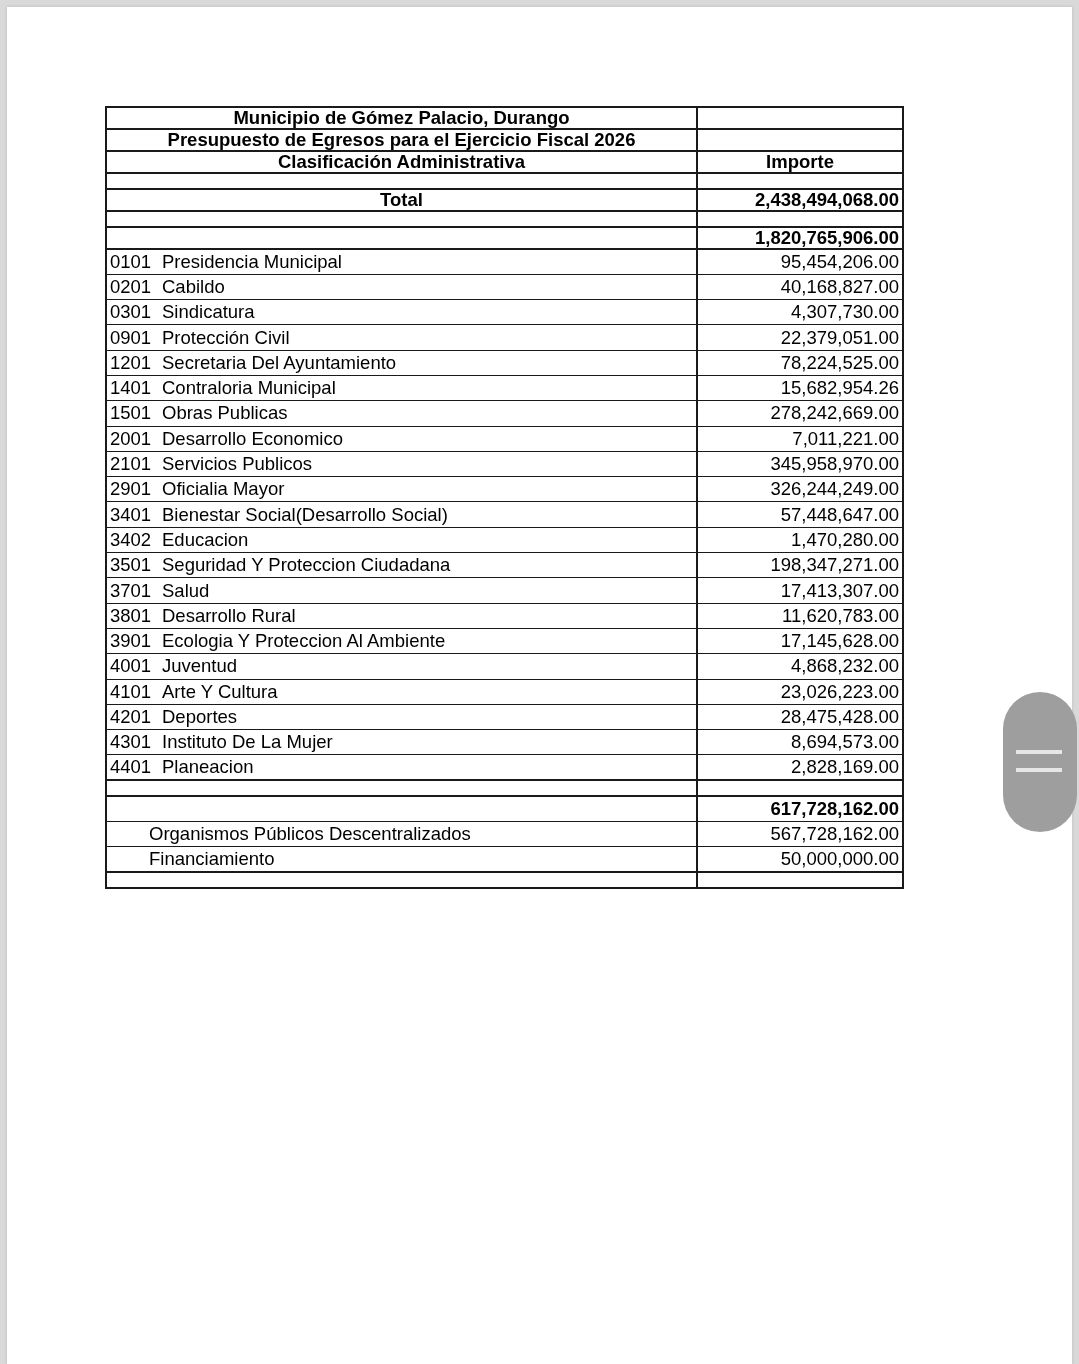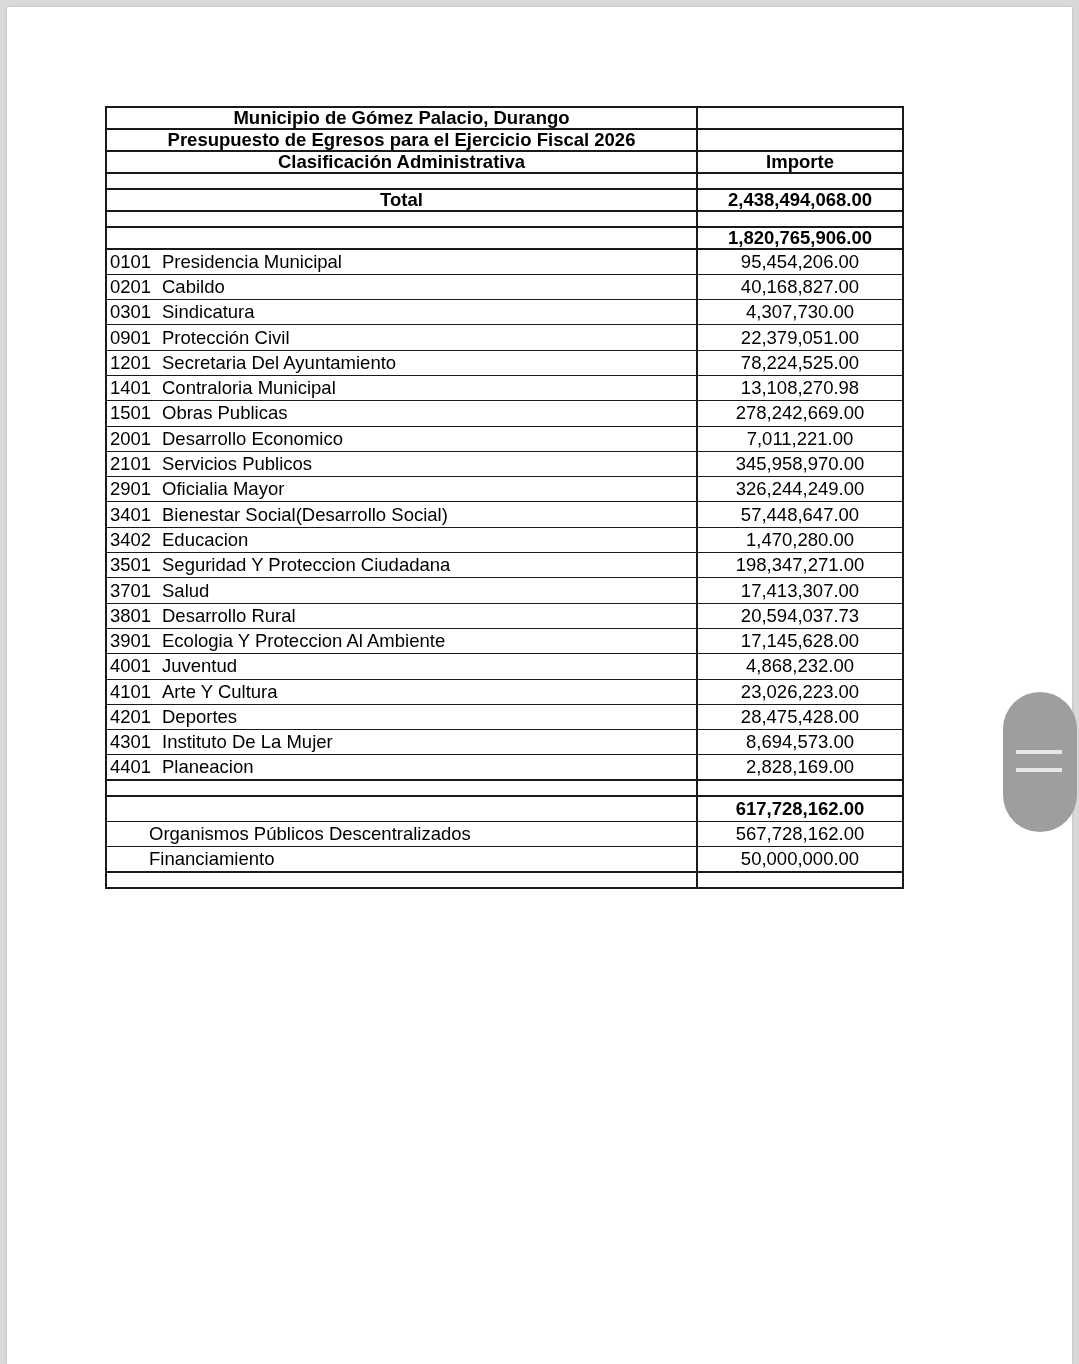--- a/index.html
+++ b/index.html
@@ -28,21 +28,21 @@
       white-space: nowrap;
       overflow: hidden;
       line-height: 20px;
     }
     col.c1 { width: 591px; }
     col.c2 { width: 206px; }
     tr.h { height: 16px; }
     tr.d { height: 25.3px; }
     tr.d td { border-top-width: 1.5px; border-bottom-width: 1.5px; }
     .center { text-align: center; }
-    .right { text-align: center; }
+    .right { text-align: right; }
     .bold { font-weight: bold; }
     .code { display: inline-block; width: 52px; }
     .indent { padding-left: 42px !important; }
     .scroll-handle {
       position: absolute; left: 996px; top: 685px; width: 74px; height: 140px;
       border-radius: 37px;
       background: #9e9e9e;
     }
     .scroll-handle .bar {
       position: absolute; left: 13px; width: 46px; height: 4px; background: #e6e6e6;
@@ -103,21 +103,21 @@
         <tr class="d">
           <td><span class="code">0901</span><span>Protección Civil</span></td>
           <td class="right">22,379,051.00</td>
         </tr>
         <tr class="d">
           <td><span class="code">1201</span><span>Secretaria Del Ayuntamiento</span></td>
           <td class="right">78,224,525.00</td>
         </tr>
         <tr class="d">
           <td><span class="code">1401</span><span>Contraloria Municipal</span></td>
-          <td class="right">13,108,270.98</td>
+          <td class="right">15,682,954.26</td>
         </tr>
         <tr class="d">
           <td><span class="code">1501</span><span>Obras Publicas</span></td>
           <td class="right">278,242,669.00</td>
         </tr>
         <tr class="d">
           <td><span class="code">2001</span><span>Desarrollo Economico</span></td>
           <td class="right">7,011,221.00</td>
         </tr>
         <tr class="d">
@@ -139,21 +139,21 @@
         <tr class="d">
           <td><span class="code">3501</span><span>Seguridad Y Proteccion Ciudadana</span></td>
           <td class="right">198,347,271.00</td>
         </tr>
         <tr class="d">
           <td><span class="code">3701</span><span>Salud</span></td>
           <td class="right">17,413,307.00</td>
         </tr>
         <tr class="d">
           <td><span class="code">3801</span><span>Desarrollo Rural</span></td>
-          <td class="right">20,594,037.73</td>
+          <td class="right">11,620,783.00</td>
         </tr>
         <tr class="d">
           <td><span class="code">3901</span><span>Ecologia Y Proteccion Al Ambiente</span></td>
           <td class="right">17,145,628.00</td>
         </tr>
         <tr class="d">
           <td><span class="code">4001</span><span>Juventud</span></td>
           <td class="right">4,868,232.00</td>
         </tr>
         <tr class="d">

